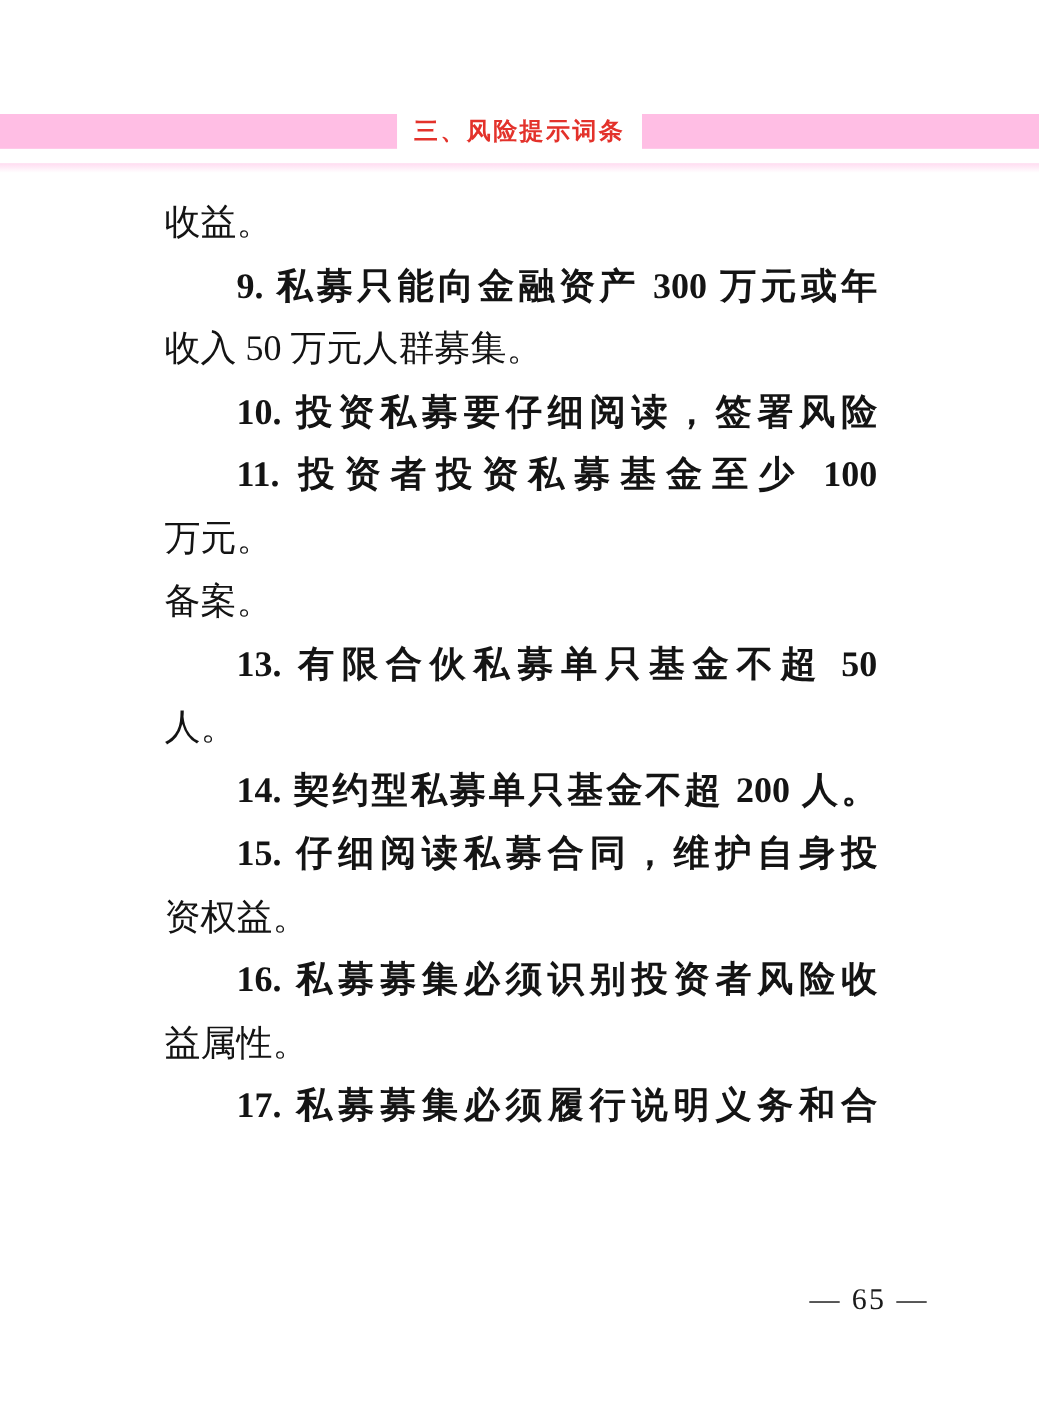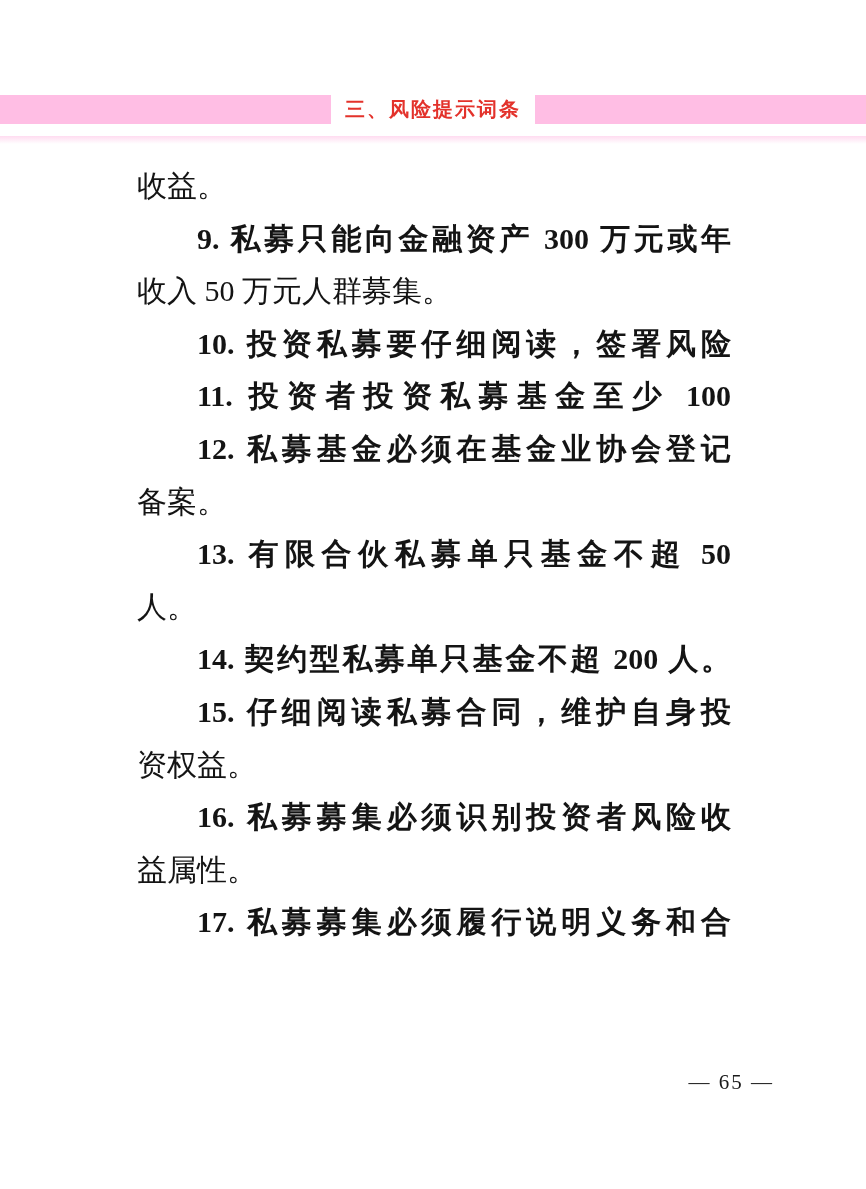--- a/index.html
+++ b/index.html
@@ -76,21 +76,21 @@
   }
   .ln.ind {
     text-indent: 60px;
   }
 
   
   .page-number {
     position: absolute;
     top: 1070px;
     right: 92px;
-    font-size: 21px;
+    font-size: 25px;
     letter-spacing: 2px;
     color: #1a1a1a;
     white-space: nowrap;
   }
 </style>
 </head>
 <body>
 
 <div class="header-band">
   <div class="band-bar"></div>
@@ -98,21 +98,21 @@
   <div class="band-bar"></div>
 </div>
 <div class="band-fade"></div>
 
 <div class="text-block">
   <div class="ln">收益。</div>
   <div class="ln jf ind">9. 私募只能向金融资产 300 万元或年</div>
   <div class="ln">收入 50 万元人群募集。</div>
   <div class="ln jf ind">10. 投资私募要仔细阅读，签署风险</div>
   <div class="ln jf ind">11. 投资者投资私募基金至少 100</div>
-  <div class="ln jf ind">12. 私募基金必须在基金业协会登记</div>
+  <div class="ln">万元。</div>
   <div class="ln">备案。</div>
   <div class="ln jf ind">13. 有限合伙私募单只基金不超 50</div>
   <div class="ln">人。</div>
   <div class="ln jf ind">14. 契约型私募单只基金不超 200 人。</div>
   <div class="ln jf ind">15. 仔细阅读私募合同，维护自身投</div>
   <div class="ln">资权益。</div>
   <div class="ln jf ind">16. 私募募集必须识别投资者风险收</div>
   <div class="ln">益属性。</div>
   <div class="ln jf ind">17. 私募募集必须履行说明义务和合</div>
 </div>

